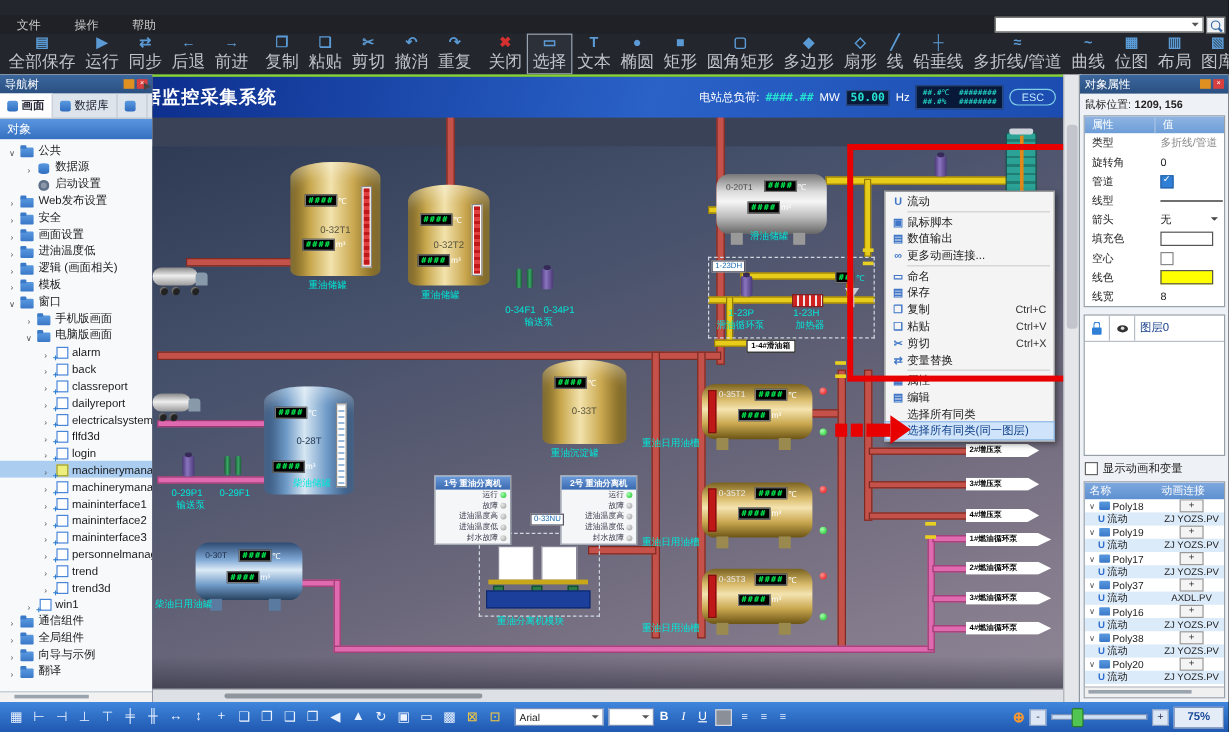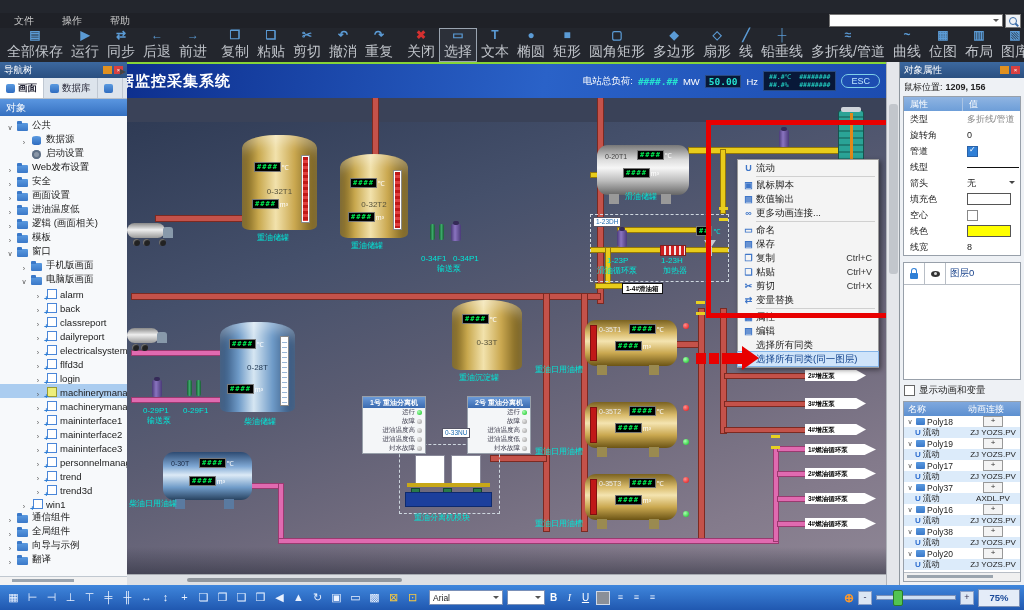--- a/index.html
+++ b/index.html
@@ -759,21 +759,21 @@
         </span>
       <span class="tname" style="top:41px;color:#223a55" data-name="tank-name">0-28T</span>
       <span class="disp" style="left:7px;top:62px">
           <span class="dval" data-name="volume-display">####</span>
           <span class="dunit" data-name="volume-unit">m³</span>
         </span>
       <span class="gauge empty" style="right:6px;top:14px;height:68px" data-name="level-gauge">
           <i></i>
         </span>
     </div>
-    <span class="tlabel" style="left:117px;top:352px" data-name="tank-label">柴油储罐</span>
+    <span class="tlabel" style="left:117px;top:333px" data-name="tank-label">柴油储罐</span>
 
     <div class="htank blue2" style="left:36px;top:388px;width:89px;height:48px" data-name="tank-0-30T">
       <span class="tnameL" style="left:8px;top:8px;color:#1a2a44" data-name="tank-name">0-30T</span>
       <span class="disp" style="left:36px;top:6px">
           <span class="dval" data-name="temp-display">####</span>
           <span class="dunit" data-name="temp-unit">℃</span>
         </span>
       <span class="disp" style="left:26px;top:24px">
           <span class="dval" data-name="volume-display">####</span>
           <span class="dunit" data-name="volume-unit">m³</span>

